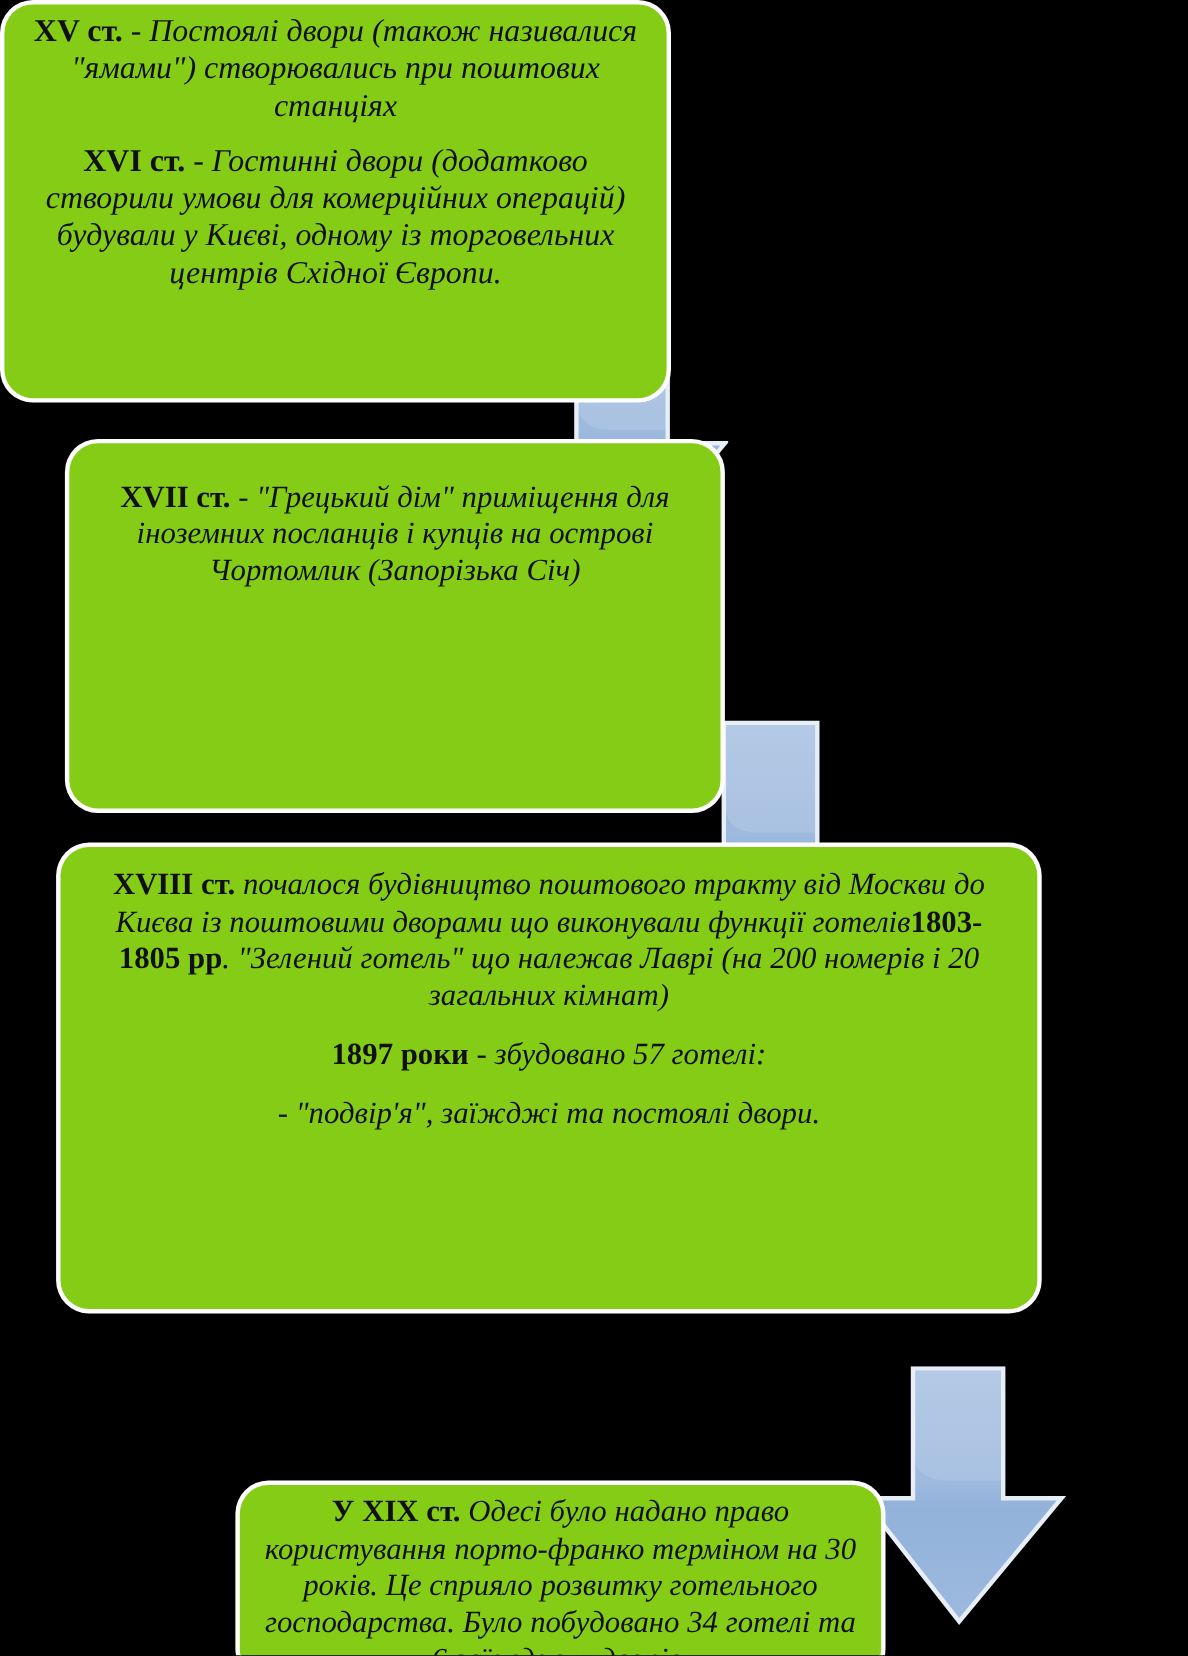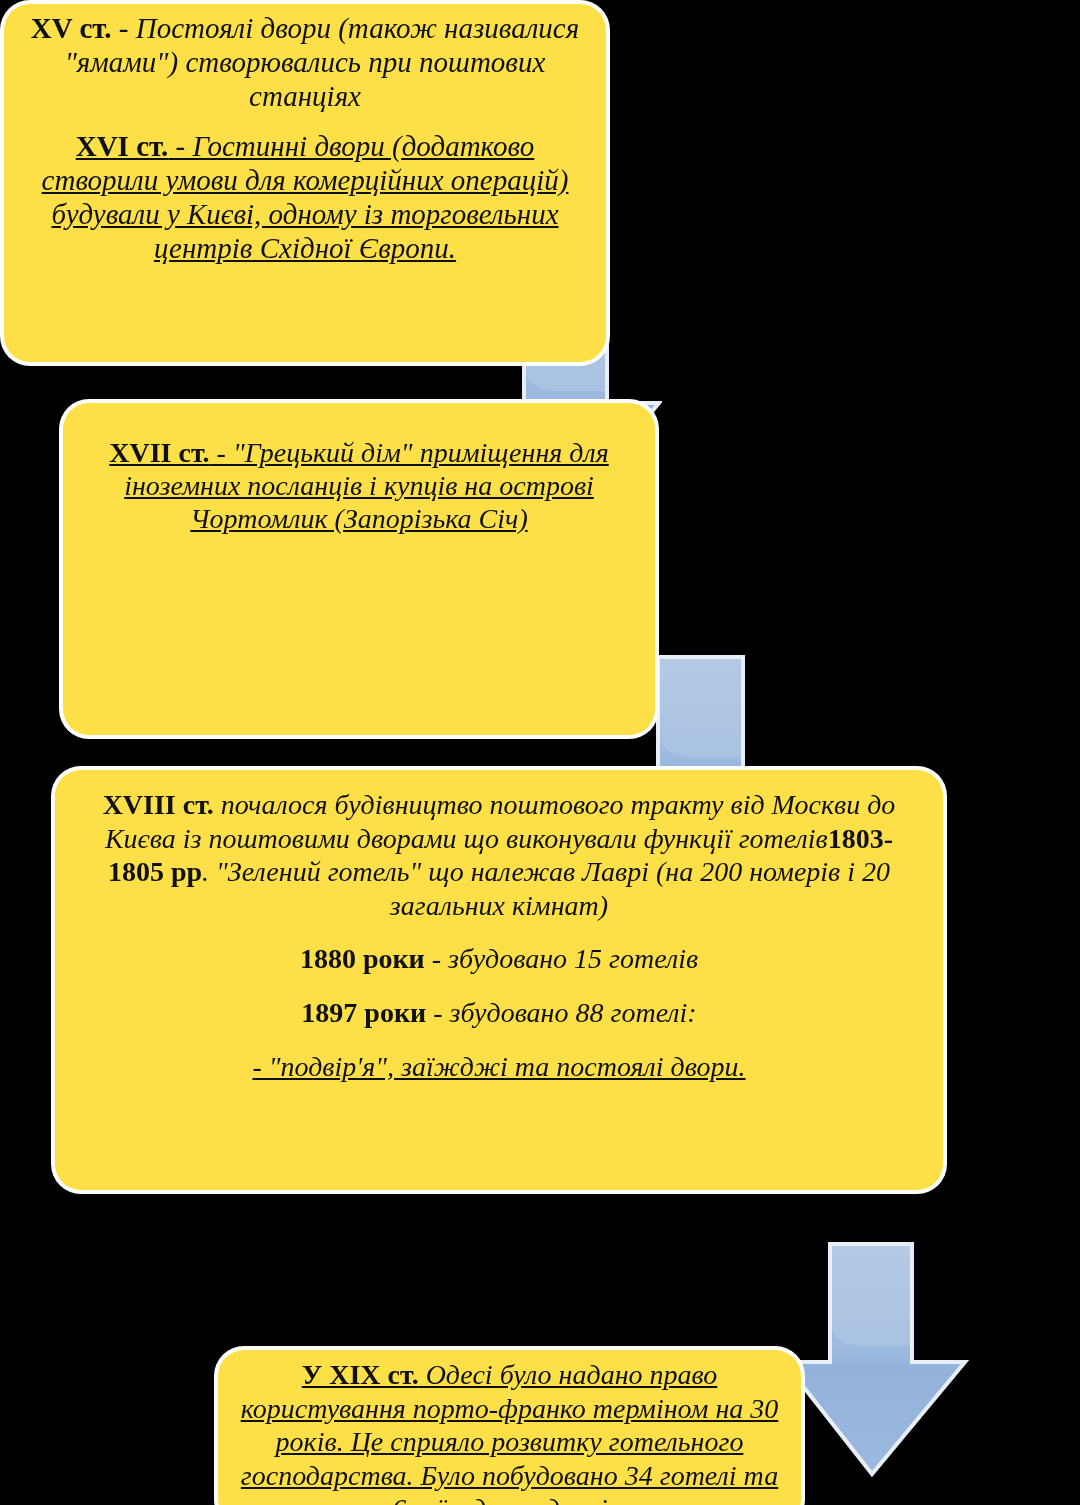--- a/index.html
+++ b/index.html
@@ -12,21 +12,21 @@
     width: 1080px;
     height: 1505px;
     background: #000000;
     overflow: hidden;
     font-family: "Liberation Serif", "DejaVu Serif", serif;
   }
 
   
   .box {
     position: absolute;
-    background: #fde047;
+    background: #84cc16;
     border-radius: 26px;
     box-shadow: 0 0 0 4px #ffffff;
     box-sizing: border-box;
     z-index: 3;
   }
   .box-inner {
     position: relative;
     width: 100%;
     height: 100%;
     padding: 10px 14px;
@@ -37,21 +37,21 @@
   }
   .box-1 .box-inner { justify-content: flex-start; padding-top: 8px; }
 
   .para {
     text-align: center;
     color: #101010;
     font-style: italic;
     margin: 0 0 10px 0;
     line-height: 1.14;
   }
-  .para:last-child { margin-bottom: 0; text-decoration: underline; }
+  .para:last-child { margin-bottom: 0; }
   .para b {
     font-weight: bold;
     font-style: normal;
   }
 
   
   .box-1 .para { font-size: 29px; line-height: 1.17; }
   .box-1 .para.p1 { margin-bottom: 16px; }
   .box-2 .para { font-size: 28px; line-height: 1.17; }
   .box-2 .para.p1 { margin-bottom: 22px; }
@@ -135,24 +135,21 @@
       </p>
     </div>
   </div>
 
   <div class="box box-3" style="left:55px; top:770px; width:888px; height:420px;">
     <div class="box-inner" style="padding:18px 28px;">
       <p class="para lead">
         <b>XVIII ст.</b><span> почалося будівництво поштового тракту від Москви до Києва із поштовими дворами що виконували функції готелів</span><b>1803-1805 рр</b><span>. "Зелений готель" що належав Лаврі (на 200 номерів і 20 загальних кімнат)</span>
       </p>
       <p class="para sp">
-        <b>1880 роки</b><span> - збудовано 15 готелів</span>
-      </p>
-      <p class="para sp">
-        <b>1897 роки</b><span> - збудовано 88 готелі:</span>
+        <b>1897 роки</b><span> - збудовано 57 готелі:</span>
       </p>
       <p class="para">
         <span>- "подвір'я", заїжджі та постоялі двори.</span>
       </p>
     </div>
   </div>
 
   <div class="box box-4" style="left:218px; top:1350px; width:583px; height:175px;">
     <div class="box-inner" style="padding:8px 18px; justify-content:flex-start;">
       <p class="para">

